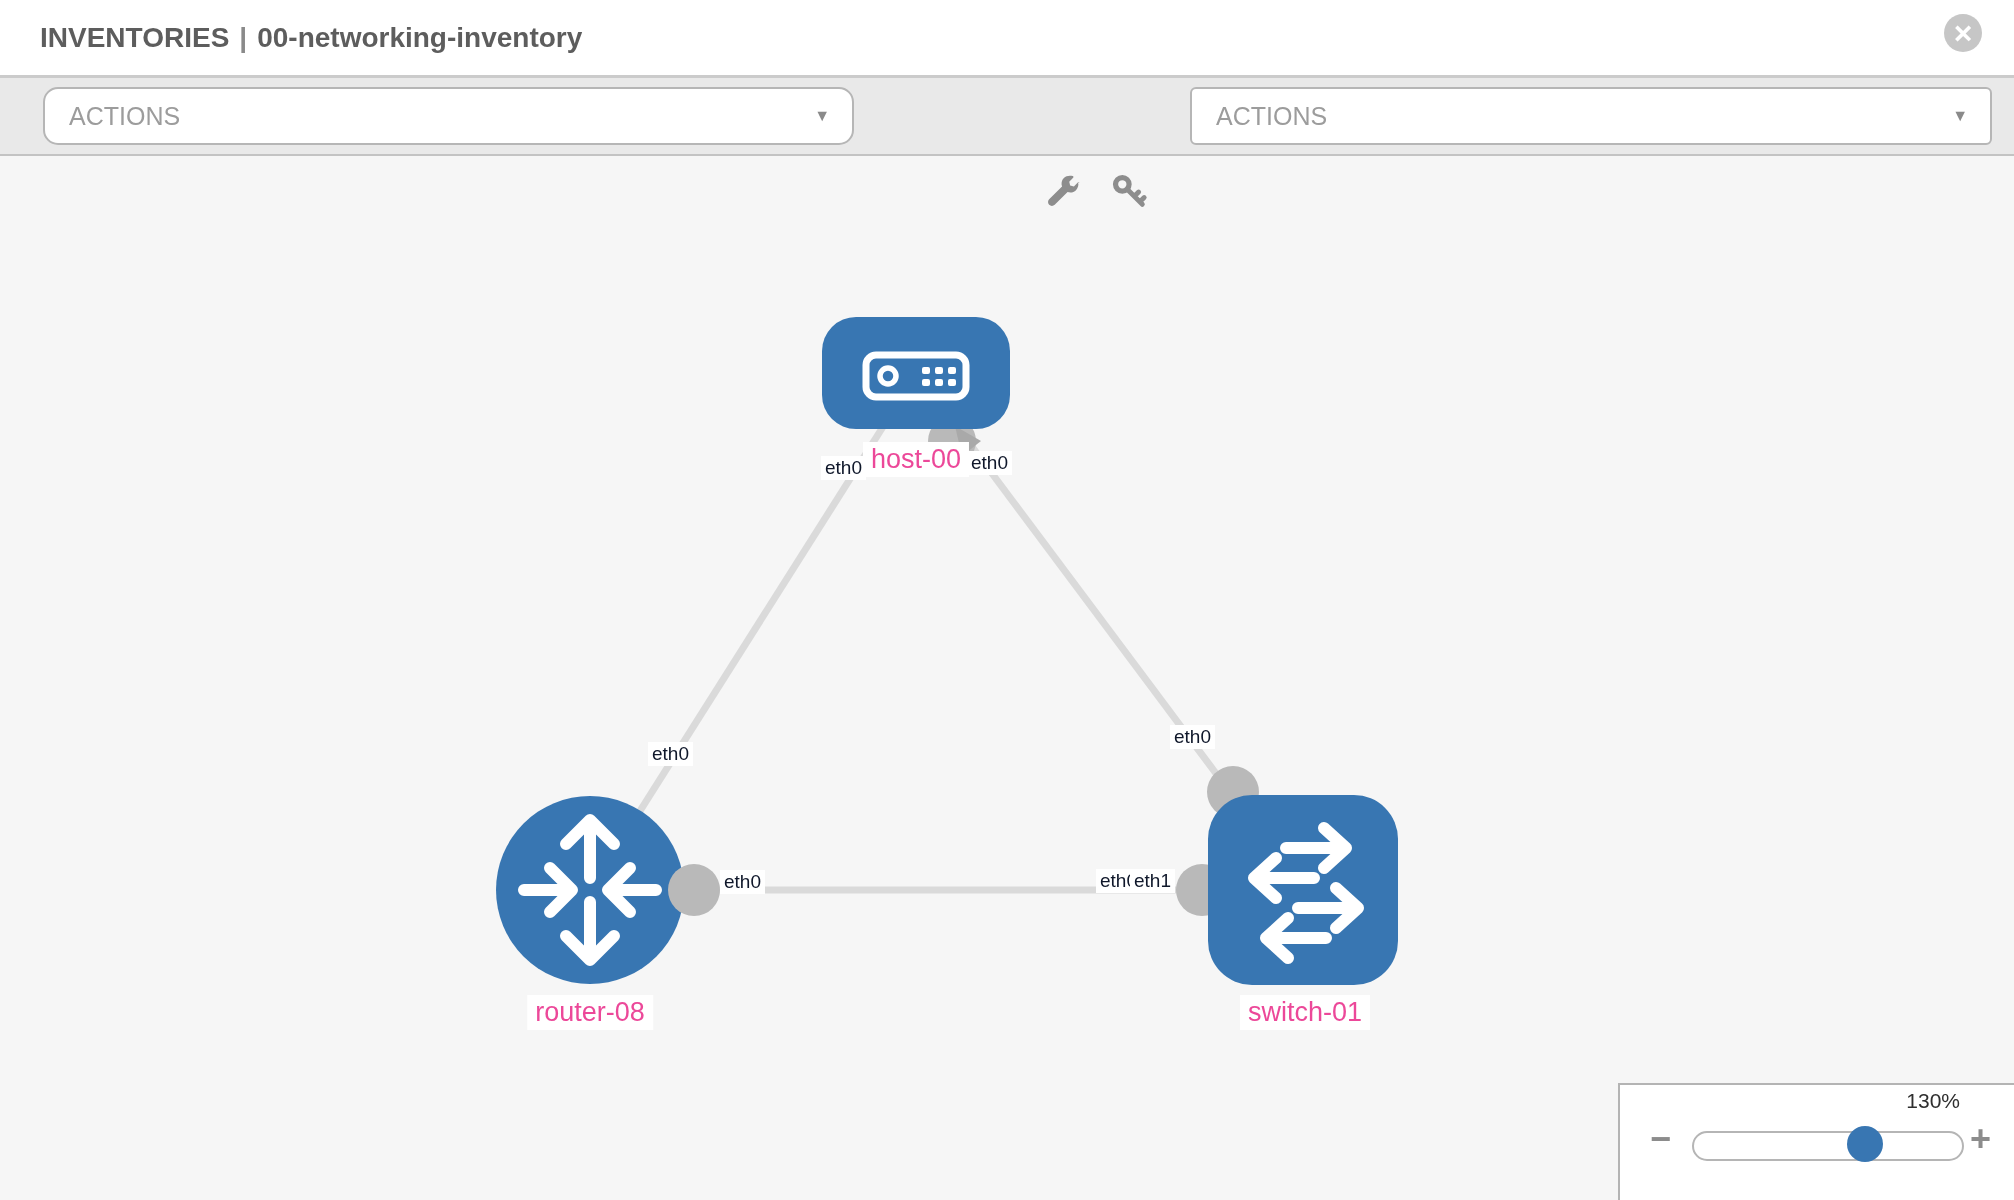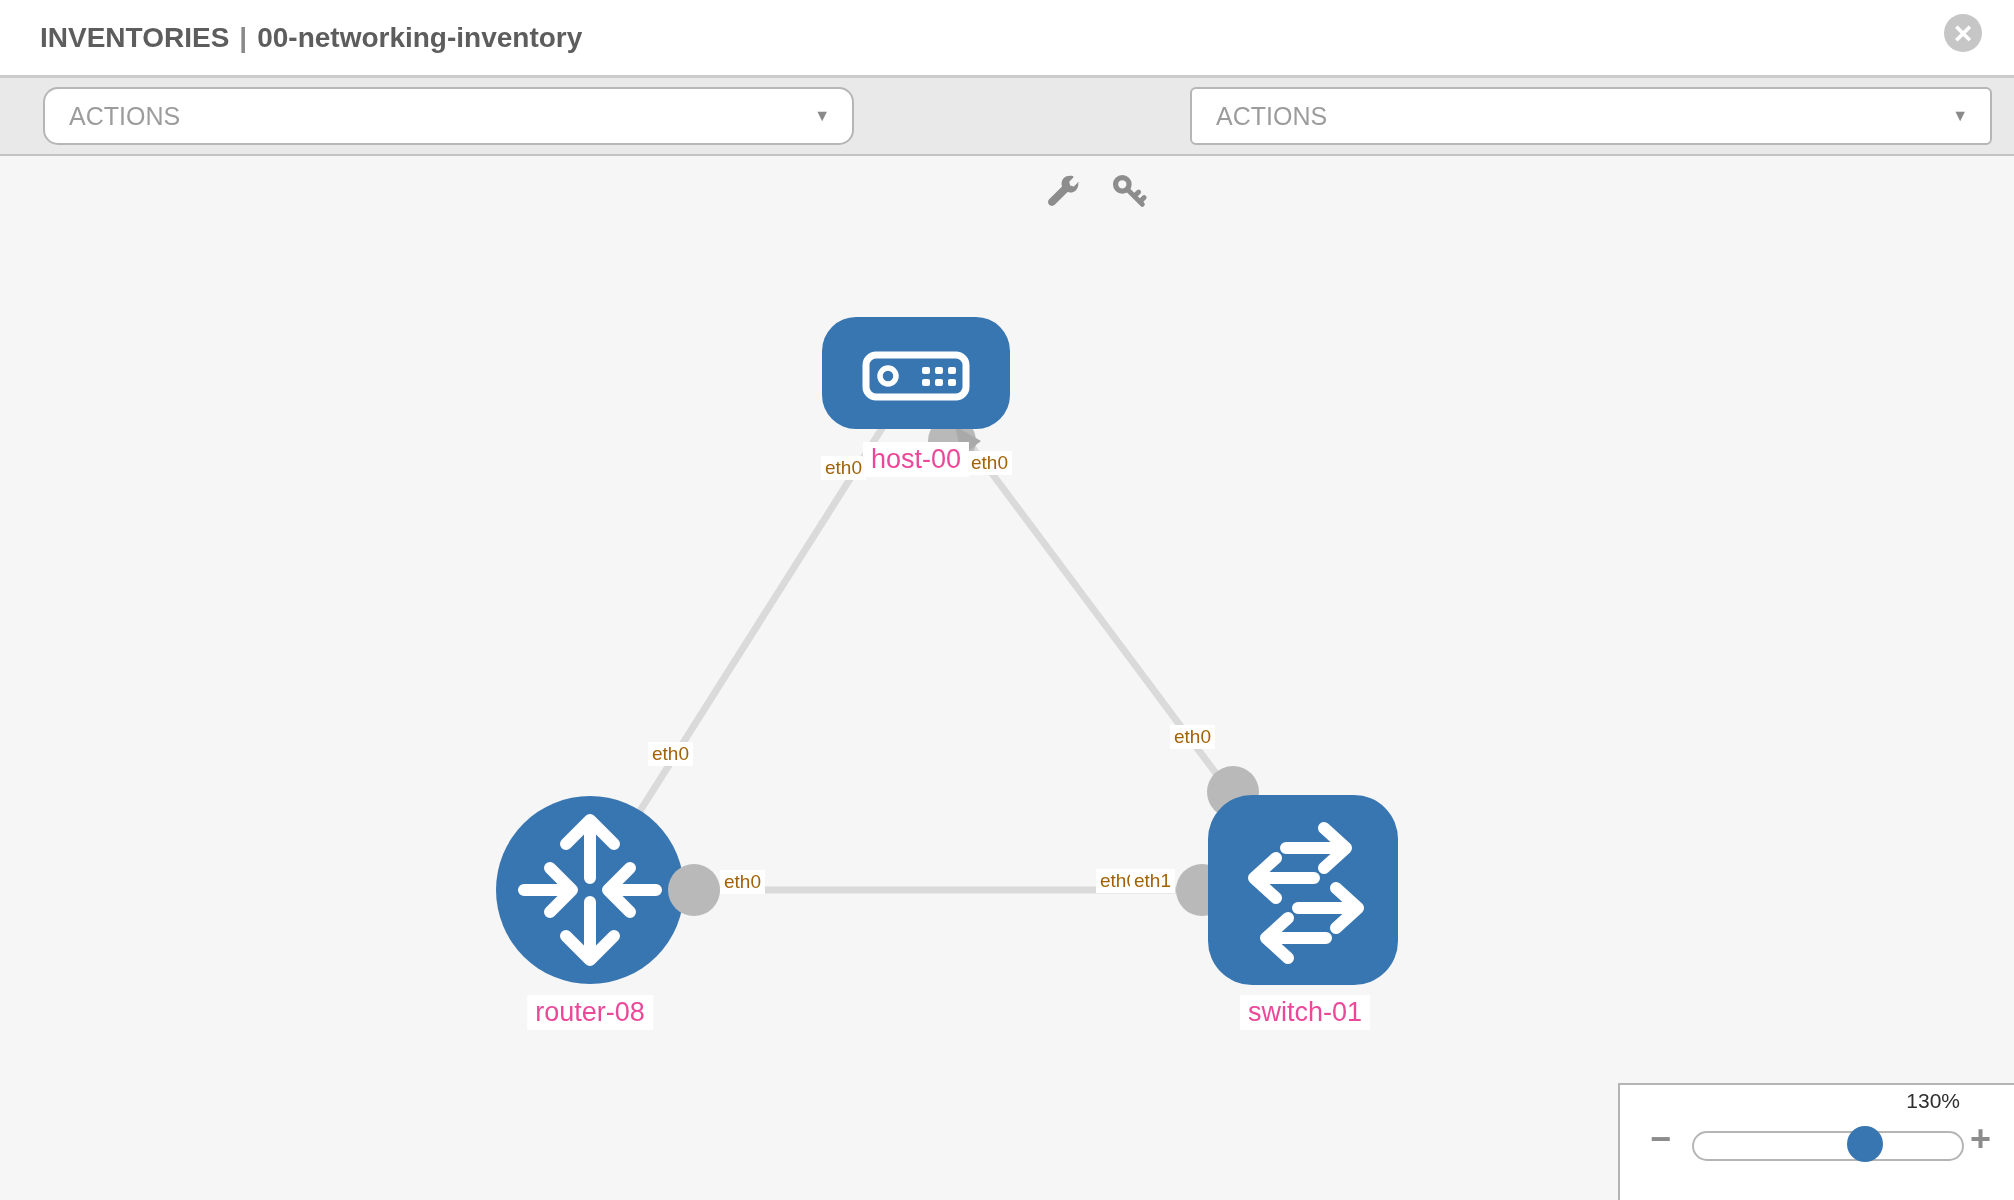--- a/index.html
+++ b/index.html
@@ -40,21 +40,21 @@
   #wrench-icon-btn{left:1046px;top:97px;}
   #key-icon-btn{left:1110px;top:94px;}
   
   .canvas{position:absolute;top:0;left:0;width:2014px;height:1200px;z-index:1;}
   svg.topo{position:absolute;top:0;left:0;}
   .node-label{
     position:absolute;transform:translateX(-50%);background:#ffffff;color:#ec4899;
     font-size:27px;padding:2px 8px;white-space:nowrap;z-index:3;
   }
   .eth-label{
-    position:absolute;background:#ffffff;color:#a16207;font-size:19px;
+    position:absolute;background:#ffffff;color:#0f172a;font-size:19px;
     padding:1px 4px;white-space:nowrap;z-index:3;
   }
   #lbl-host{left:916px;top:442px;}
   #lbl-router{left:590px;top:995px;}
   #lbl-switch{left:1305px;top:995px;}
   #eth-host-left{left:821px;top:456px;}
   #eth-host-right{left:967px;top:451px;}
   #eth-hr-mid{left:648px;top:742px;}
   #eth-switch-top{left:1170px;top:725px;}
   #eth-router-right{left:720px;top:870px;}

